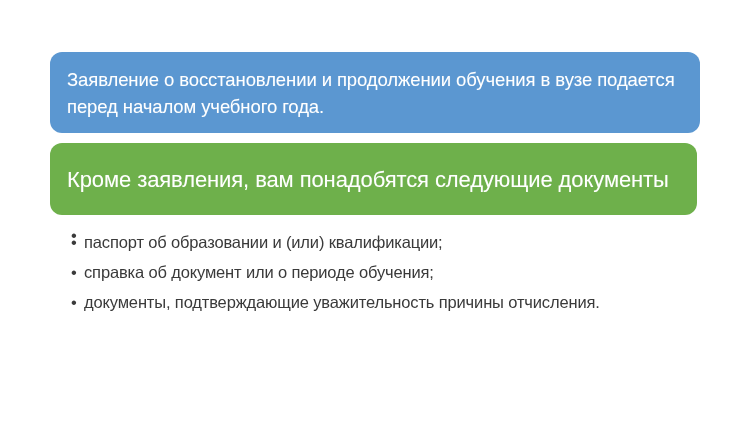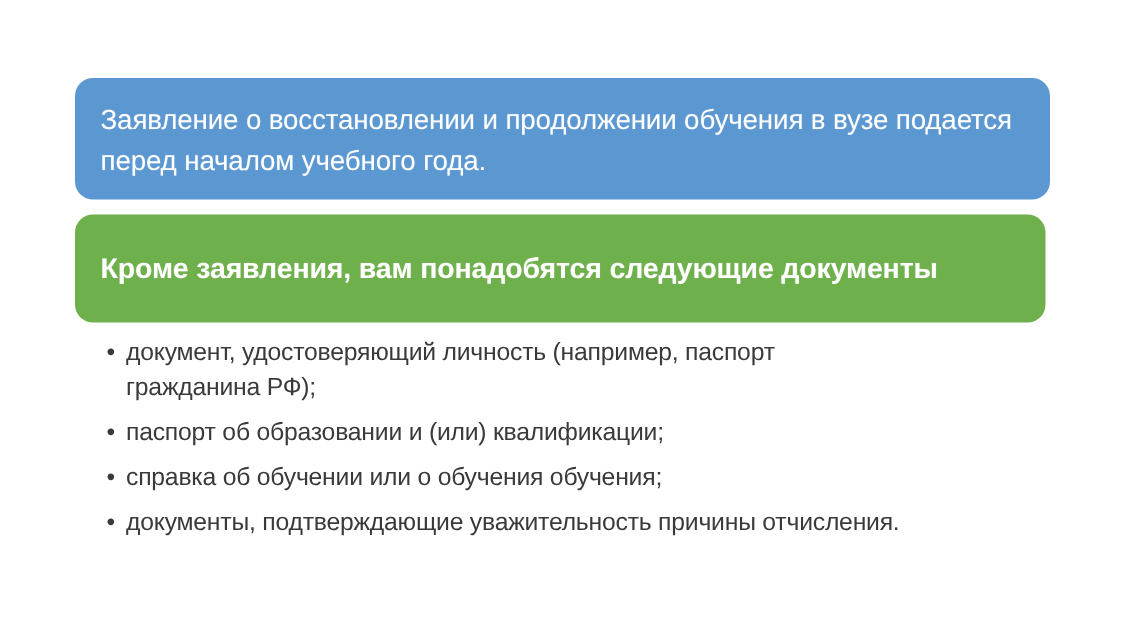--- a/index.html
+++ b/index.html
@@ -55,24 +55,24 @@
     box-sizing: border-box;
     background: #6eb04b;
     border-radius: 12px;
     padding: 9px 16px 9px 17px;
     display: flex;
     flex-direction: column;
     justify-content: center;
   }
   .callout-green .ctext {
     color: #ffffff;
-    font-size: 19px;
+    font-size: 22px;
     line-height: 27px;
     letter-spacing: -0.1px;
-    font-weight: 700;
+    font-weight: 400;
     text-shadow: 0 0 1px rgba(255,255,255,0.25);
   }
 
   
   .bullet-list {
     position: absolute;
     left: 70px;
     top: 224px;
     width: 640px;
     margin: 0;
@@ -114,29 +114,28 @@
     <div class="ctext">Заявление о восстановлении и продолжении обучения в вузе подается перед началом учебного года.</div>
   </div>
 
   <div class="callout-green">
     <div class="ctext">Кроме заявления, вам понадобятся следующие документы</div>
   </div>
 
   <ul class="bullet-list">
     <li class="bullet-item wrap">
       <span class="bullet-dot">•</span>
-      <span class="bullet-text">документ, удостоверяющий личность (например, паспорт гражданина РФ);</span>
     </li>
     <li class="bullet-item">
       <span class="bullet-dot">•</span>
       <span class="bullet-text">паспорт об образовании и (или) квалификации;</span>
     </li>
     <li class="bullet-item">
       <span class="bullet-dot">•</span>
-      <span class="bullet-text">справка об обучении или о обучения обучения;</span>
+      <span class="bullet-text">справка об документ или о периоде обучения;</span>
     </li>
     <li class="bullet-item">
       <span class="bullet-dot">•</span>
       <span class="bullet-text">документы, подтверждающие уважительность причины отчисления.</span>
     </li>
   </ul>
 
 </div>
 
 </body></html>

